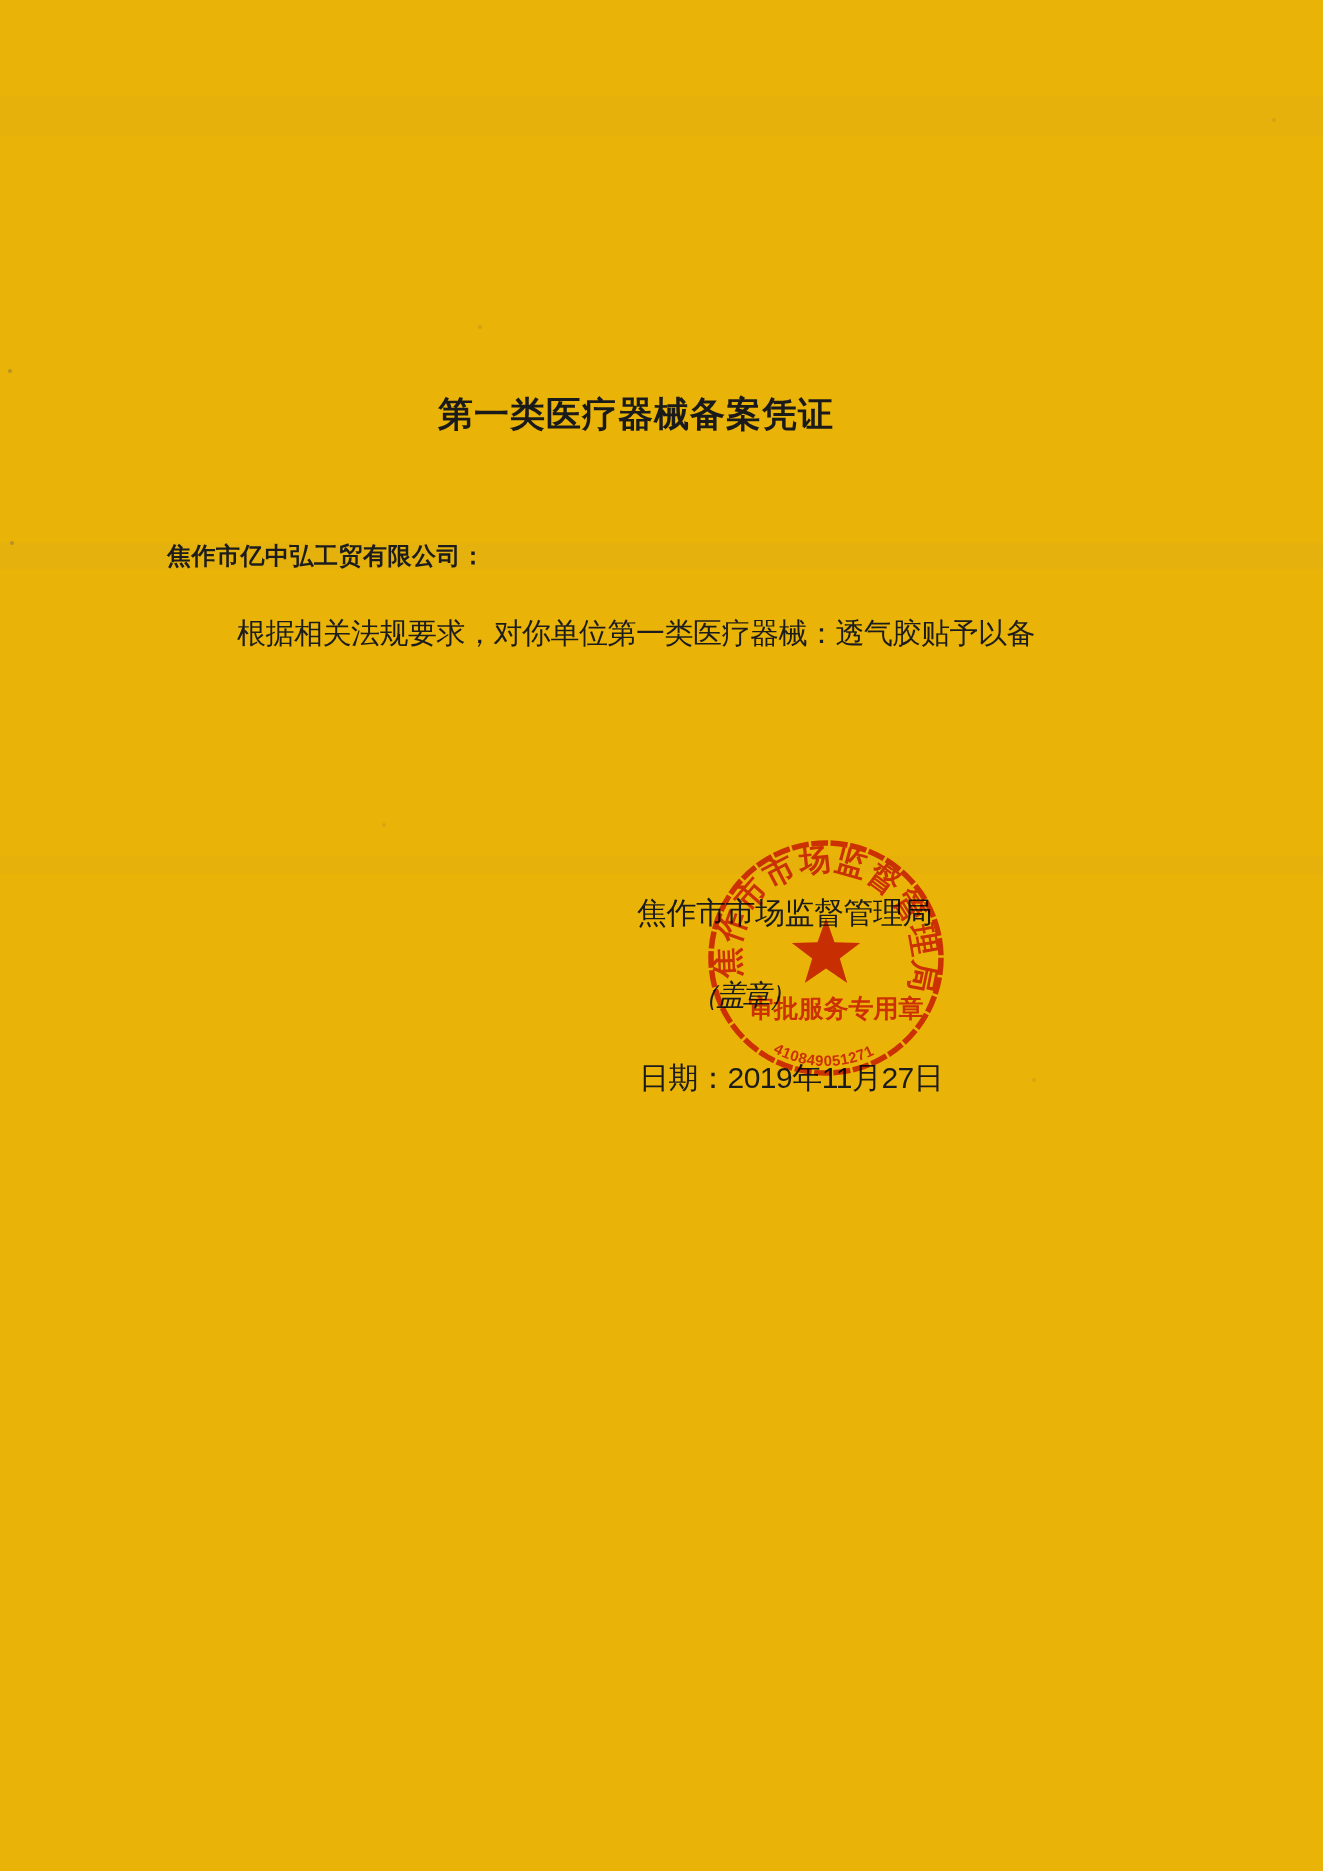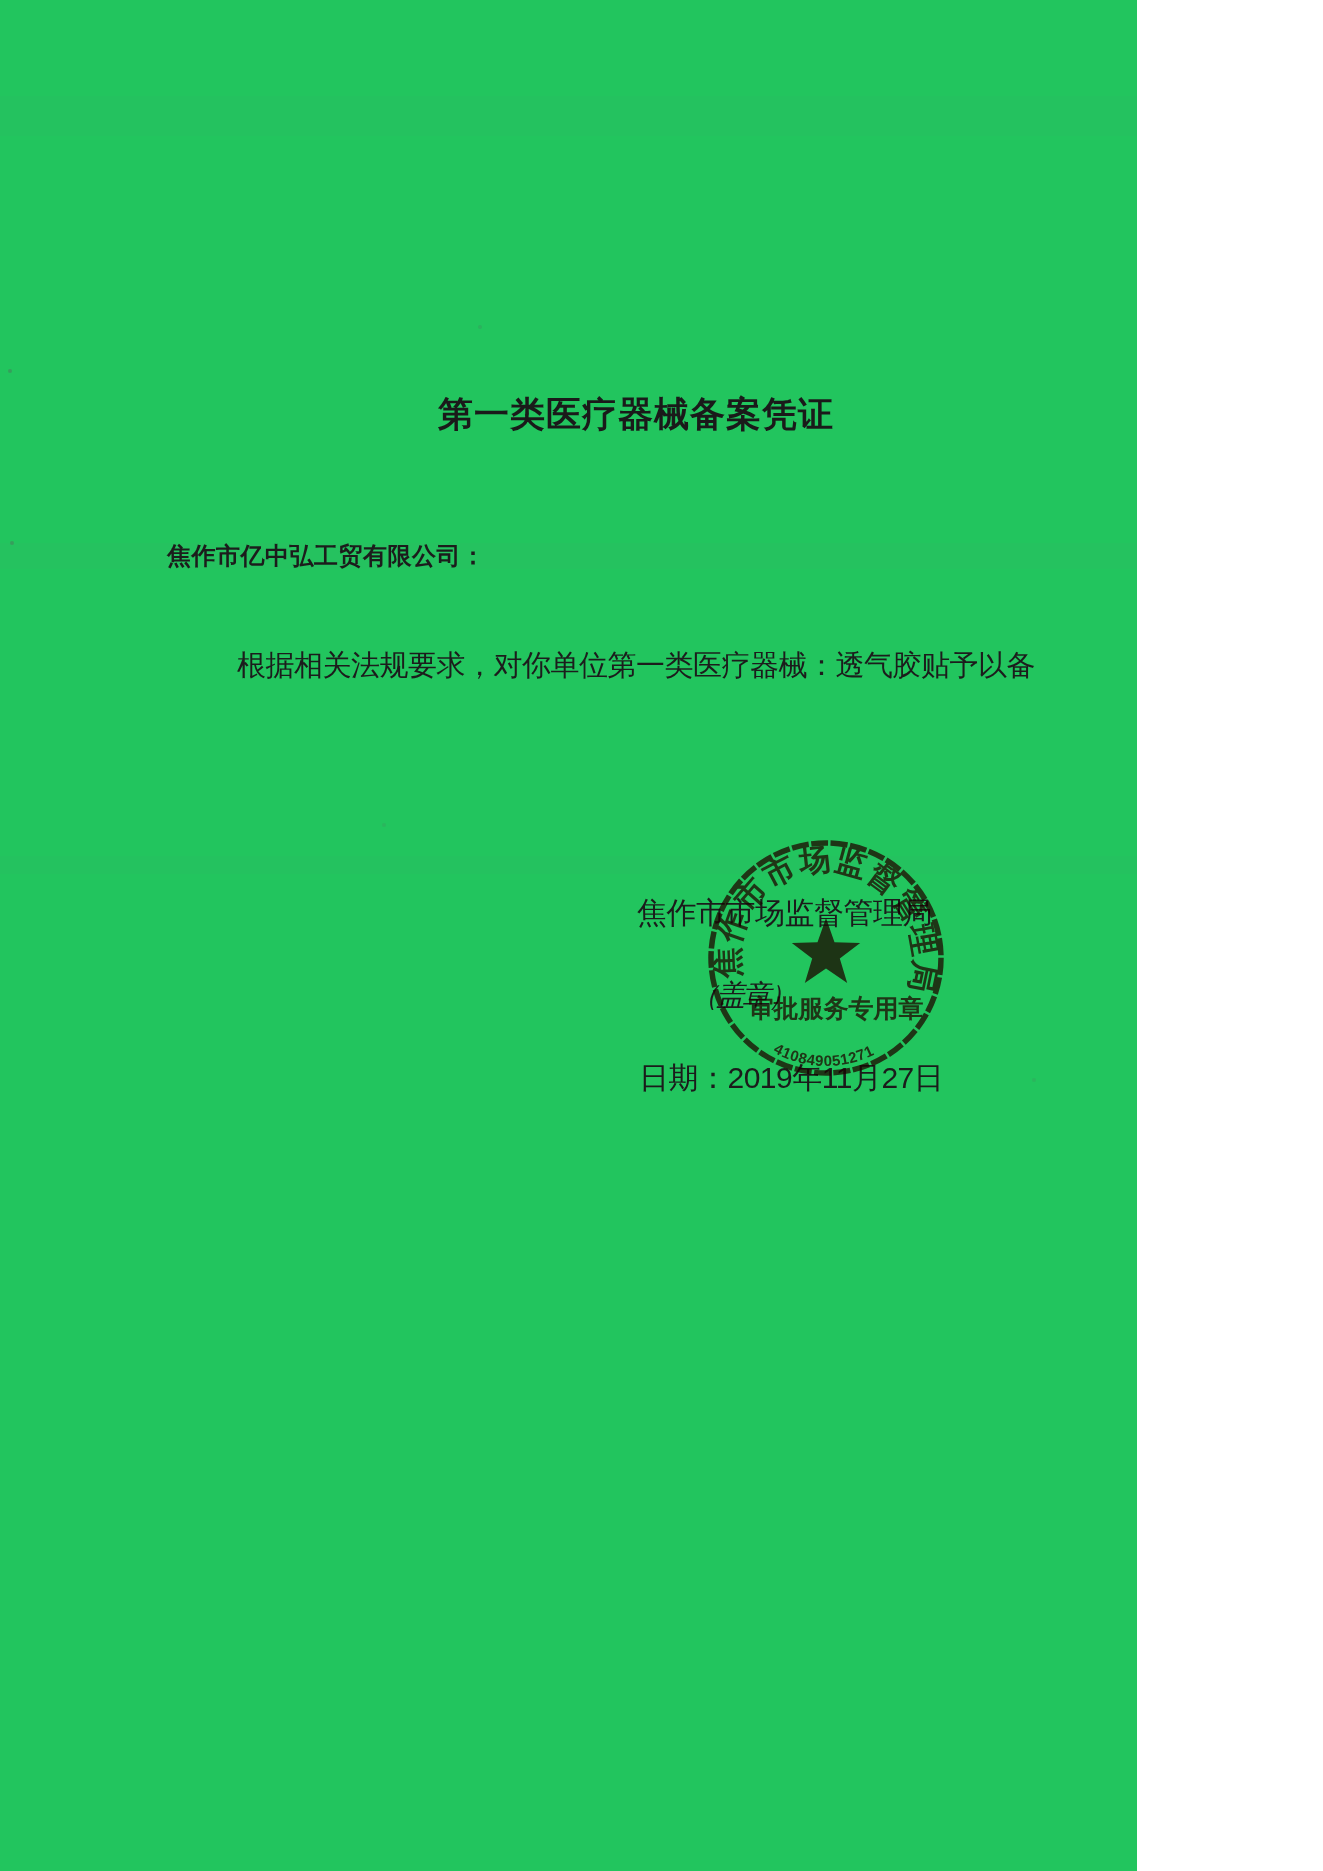--- a/index.html
+++ b/index.html
@@ -1,19 +1,19 @@
 <!DOCTYPE html>
 <html><head>
 <meta charset="utf-8">
 <style>
   html,body{margin:0;padding:0;}
   .page{
     position:relative;
-    width:1137px;height:1871px;
-    background:#22c55e;
+    width:1323px;height:1871px;
+    background:#eab308;
     overflow:hidden;
     font-family:"Liberation Sans", sans-serif;
     color:#1f1f1f;
   }
   
   .streak{position:absolute;left:0;width:100%;pointer-events:none;}
   .streak.s1{top:96px;height:40px;background:rgba(130,130,130,0.03);}
   .streak.s2{top:543px;height:26px;background:rgba(130,130,130,0.04);}
   .streak.s3{top:856px;height:18px;background:rgba(130,130,130,0.03);}
   .speck{position:absolute;width:4px;height:4px;border-radius:50%;background:rgba(90,90,90,0.35);pointer-events:none;}
@@ -21,21 +21,21 @@
   .title{
     position:absolute;left:438px;top:391px;
     font-size:35px;font-weight:700;letter-spacing:1px;
     color:#1a1a1a;margin:0;
   }
   .recipient{
     position:absolute;left:167px;top:540px;
     font-size:24px;font-weight:700;letter-spacing:0.5px;color:#1c1c1c;
   }
   .body-line{
-    position:absolute;font-size:29px;letter-spacing:-0.5px;color:#1c1c1c;margin-top:32px;
+    position:absolute;font-size:29px;letter-spacing:-0.5px;color:#1c1c1c;
   }
   .body-line.l1{left:237px;top:614px;}
   .body-line.l2{left:170px;top:663px;}
   .issuer{
     position:absolute;left:637px;top:893px;
     font-size:30px;letter-spacing:-0.5px;color:#1b1b1b;
   }
   .seal-caption{
     position:absolute;left:690px;top:976px;
     font-size:29px;letter-spacing:-3px;color:#1b1b1b;font-style:italic;

